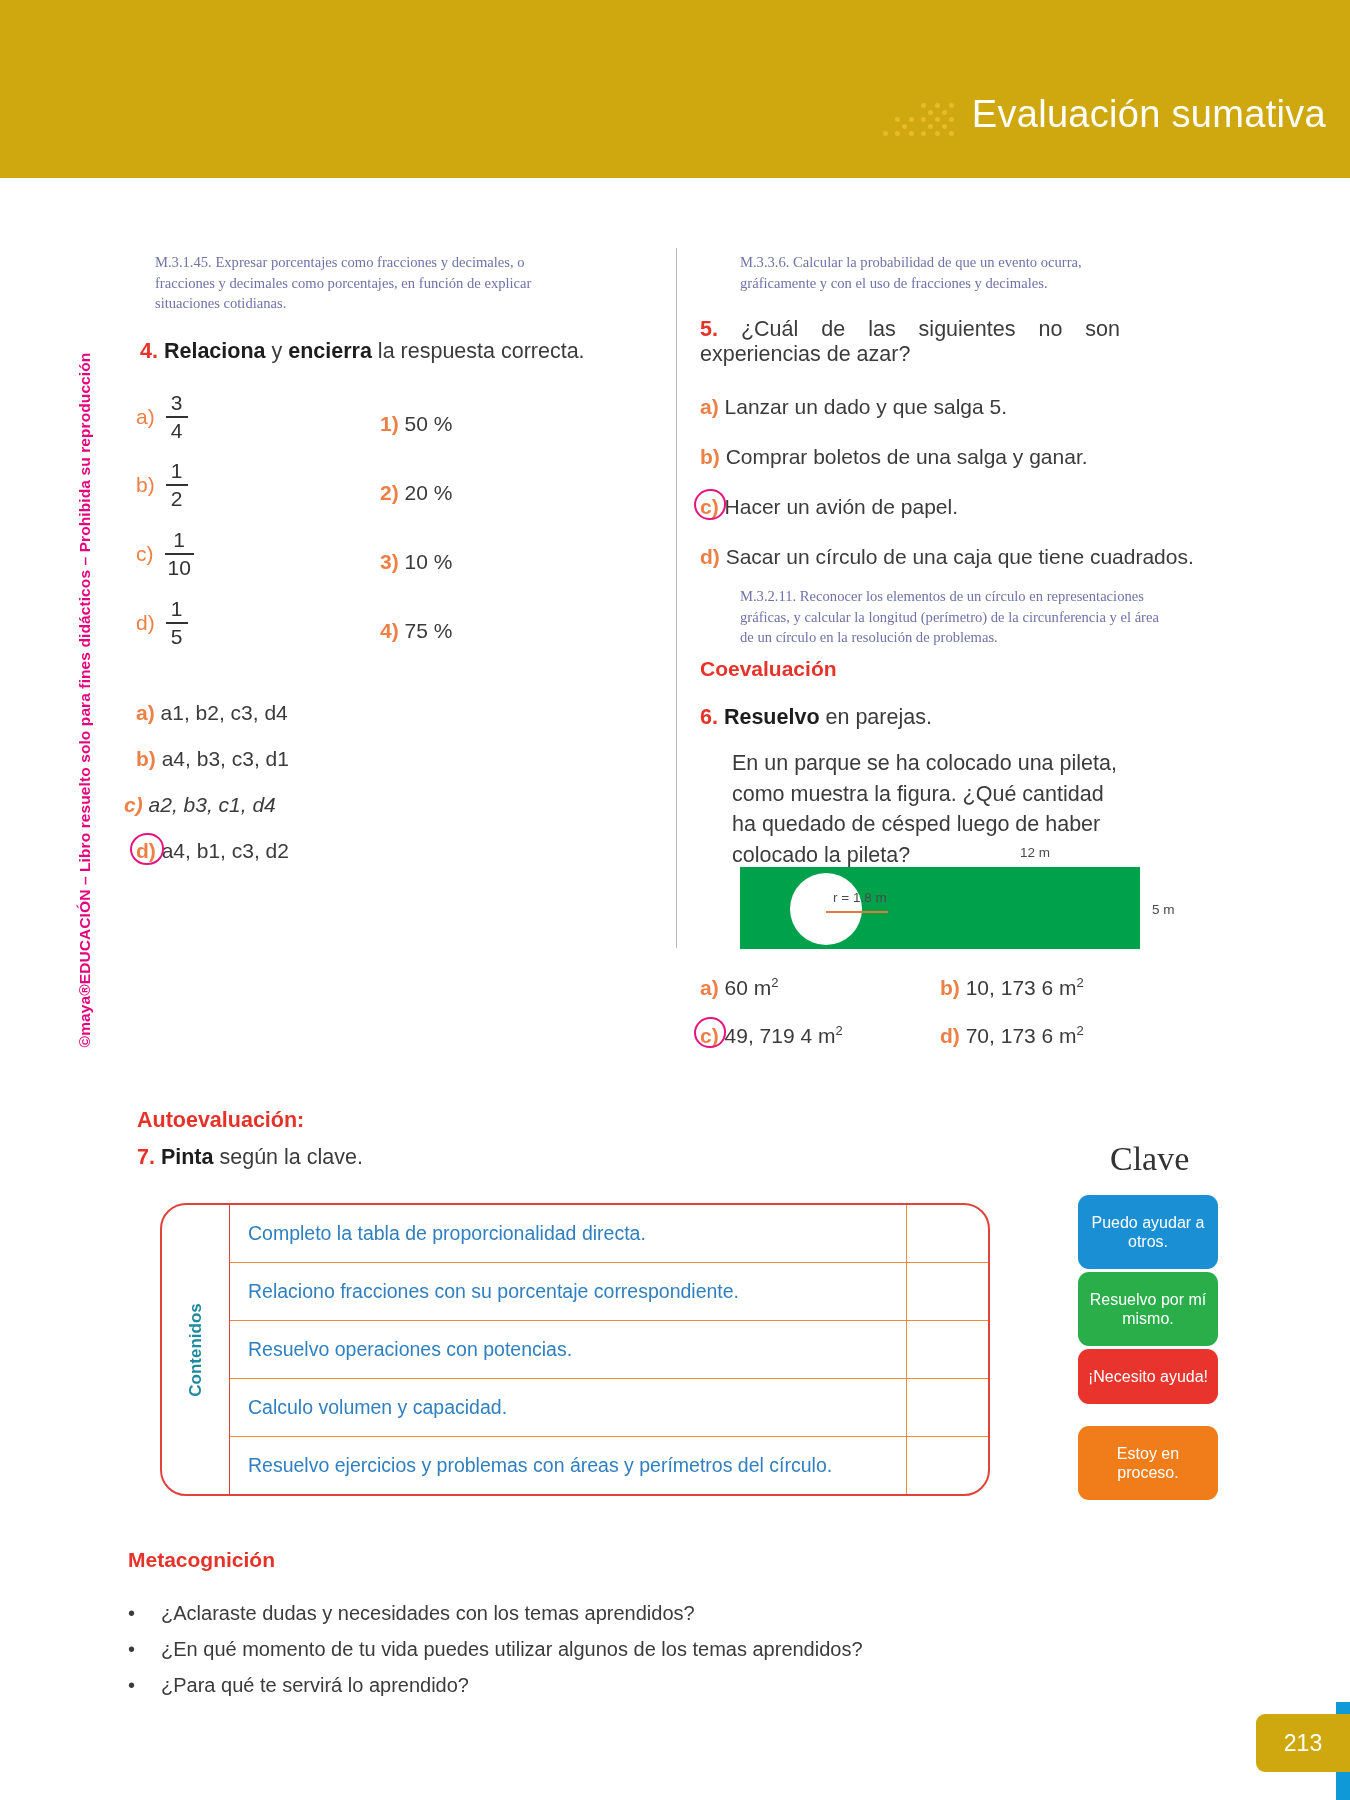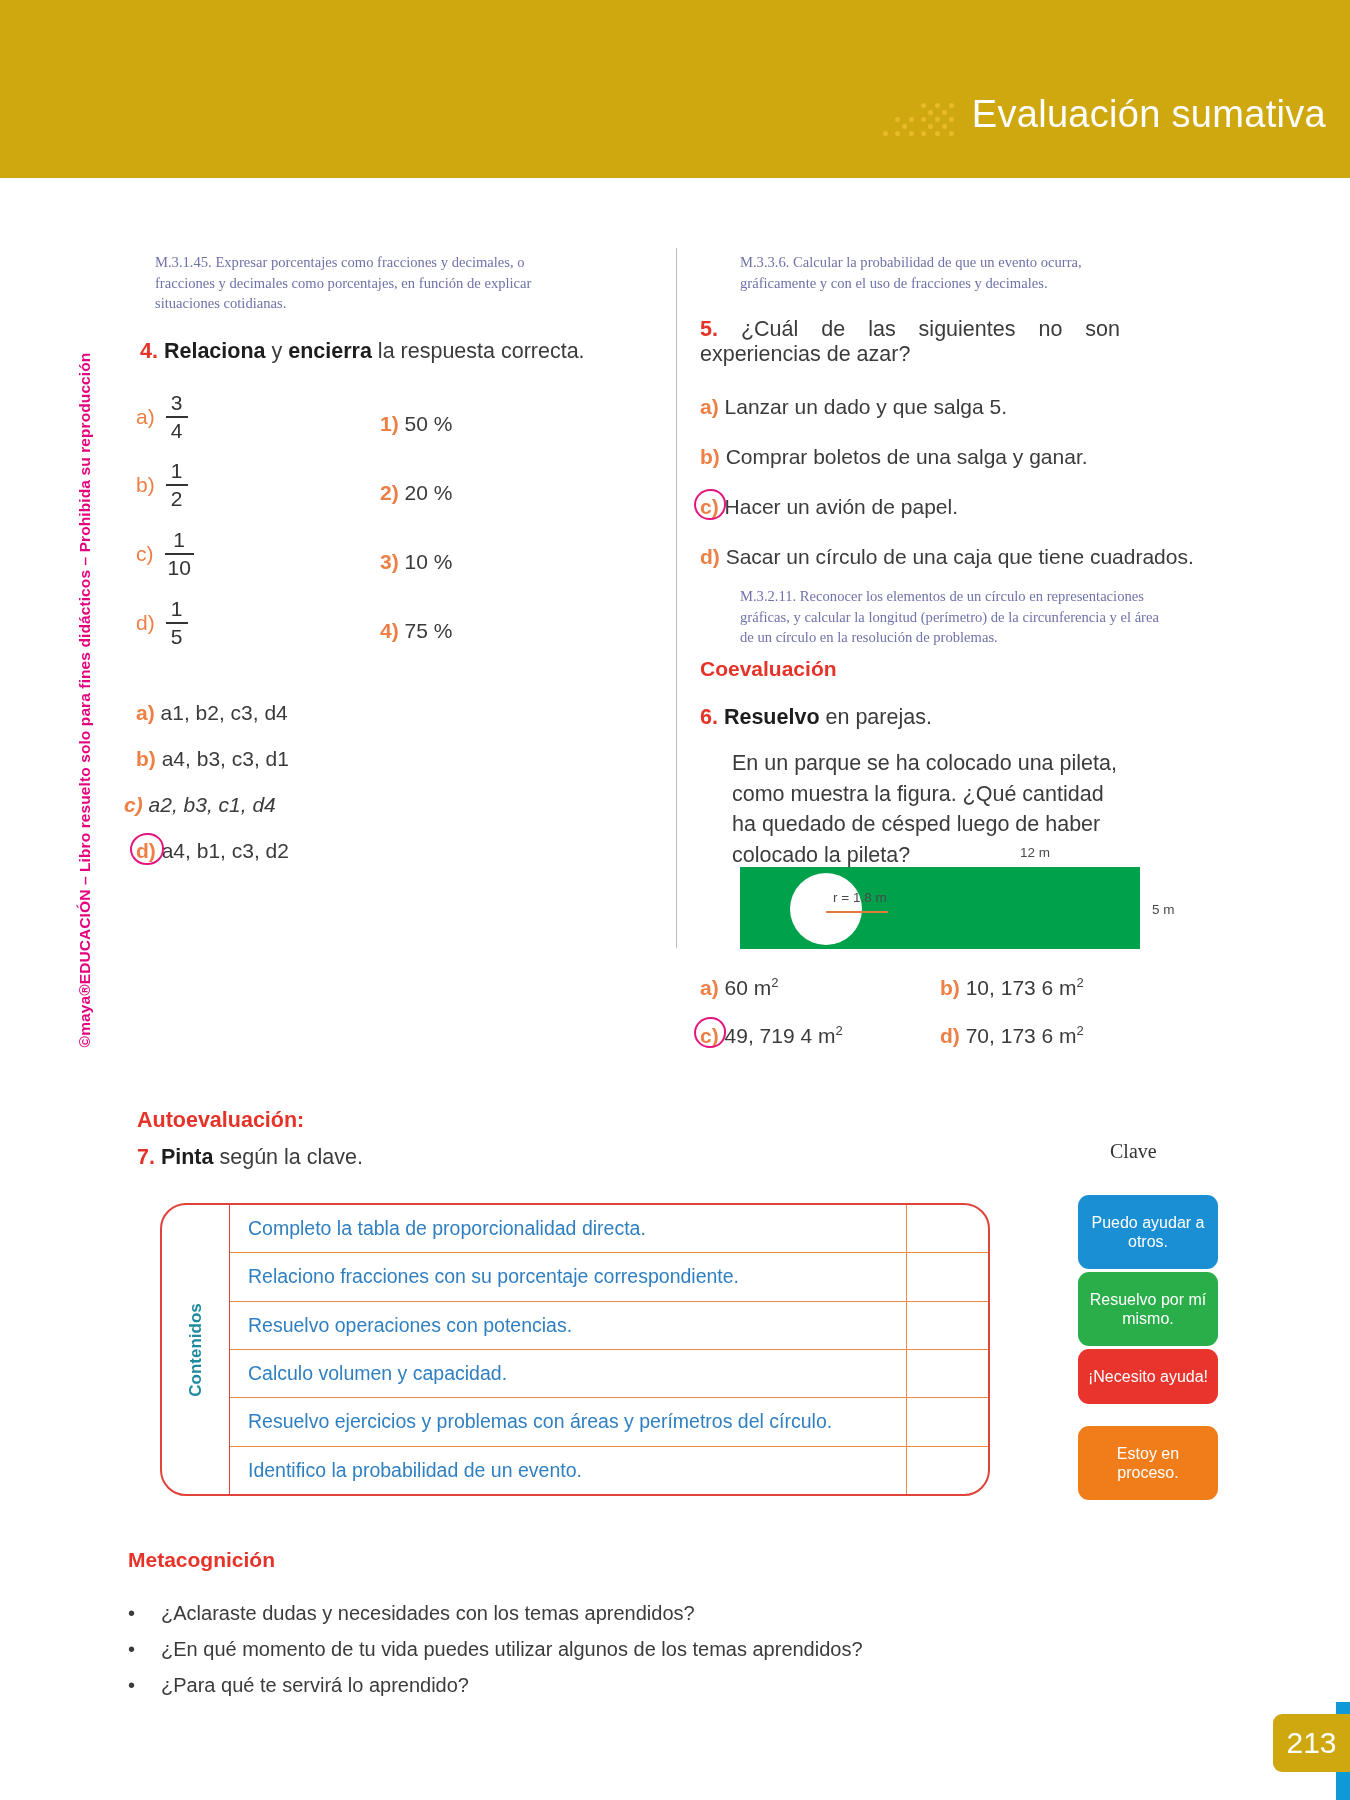--- a/index.html
+++ b/index.html
@@ -196,21 +196,21 @@
     flex: 0 0 82px;
     height: 100%;
     border-left: 1.4px solid #ee8b3f;
   }
 
   
   .clave-title {
     position: absolute;
     left: 1110px; top: 1140px;
     font-family: "Liberation Serif", serif;
-    font-size: 20px;
+    font-size: 34px;
     color: #333;
   }
   .clave-btn {
     position: absolute;
     width: 140px;
     border-radius: 11px;
     color: #ffffff;
     font-size: 16px;
     line-height: 1.2;
     text-align: center;
@@ -235,28 +235,28 @@
     color: #3b3b3b;
     display: flex;
     gap: 26px;
   }
   .meta-bullet { color: #3b3b3b; }
 
   
   .page-tab {
     position: absolute;
     right: 0; bottom: 28px;
-    width: 77px; height: 58px;
+    width: 94px; height: 58px;
     background: #cfa80f;
     border-radius: 9px 0 0 9px;
     display: flex;
     align-items: center;
     justify-content: center;
     color: #ffffff;
-    font-size: 30px;
+    font-size: 23px;
   }
   .side-strip {
     position: absolute;
     right: 0; top: 1702px;
     width: 14px; height: 98px;
     background: #0f9ad7;
   }
   sup { font-size: 0.62em; vertical-align: super; }
 </style>
 </head>
@@ -479,24 +479,20 @@
       <div class="cell-paint"></div>
     </div>
     <div class="eval-row">
       <div class="cell-text">Calculo volumen y capacidad.</div>
       <div class="cell-paint"></div>
     </div>
     <div class="eval-row">
       <div class="cell-text">Resuelvo ejercicios y problemas con áreas y perímetros del círculo.</div>
       <div class="cell-paint"></div>
     </div>
-    <div class="eval-row">
-      <div class="cell-text">Identifico la probabilidad de un evento.</div>
-      <div class="cell-paint"></div>
-    </div>
   </div>
 </div>
 
 <div class="clave-title">Clave</div>
 <div class="clave-btn" style="left:1078px; top:1195px; background:#1b8fd4;">
   <span>Puedo ayudar a otros.</span>
 </div>
 <div class="clave-btn" style="left:1078px; top:1272px; background:#2aae4a;">
   <span>Resuelvo por mí mismo.</span>
 </div>

